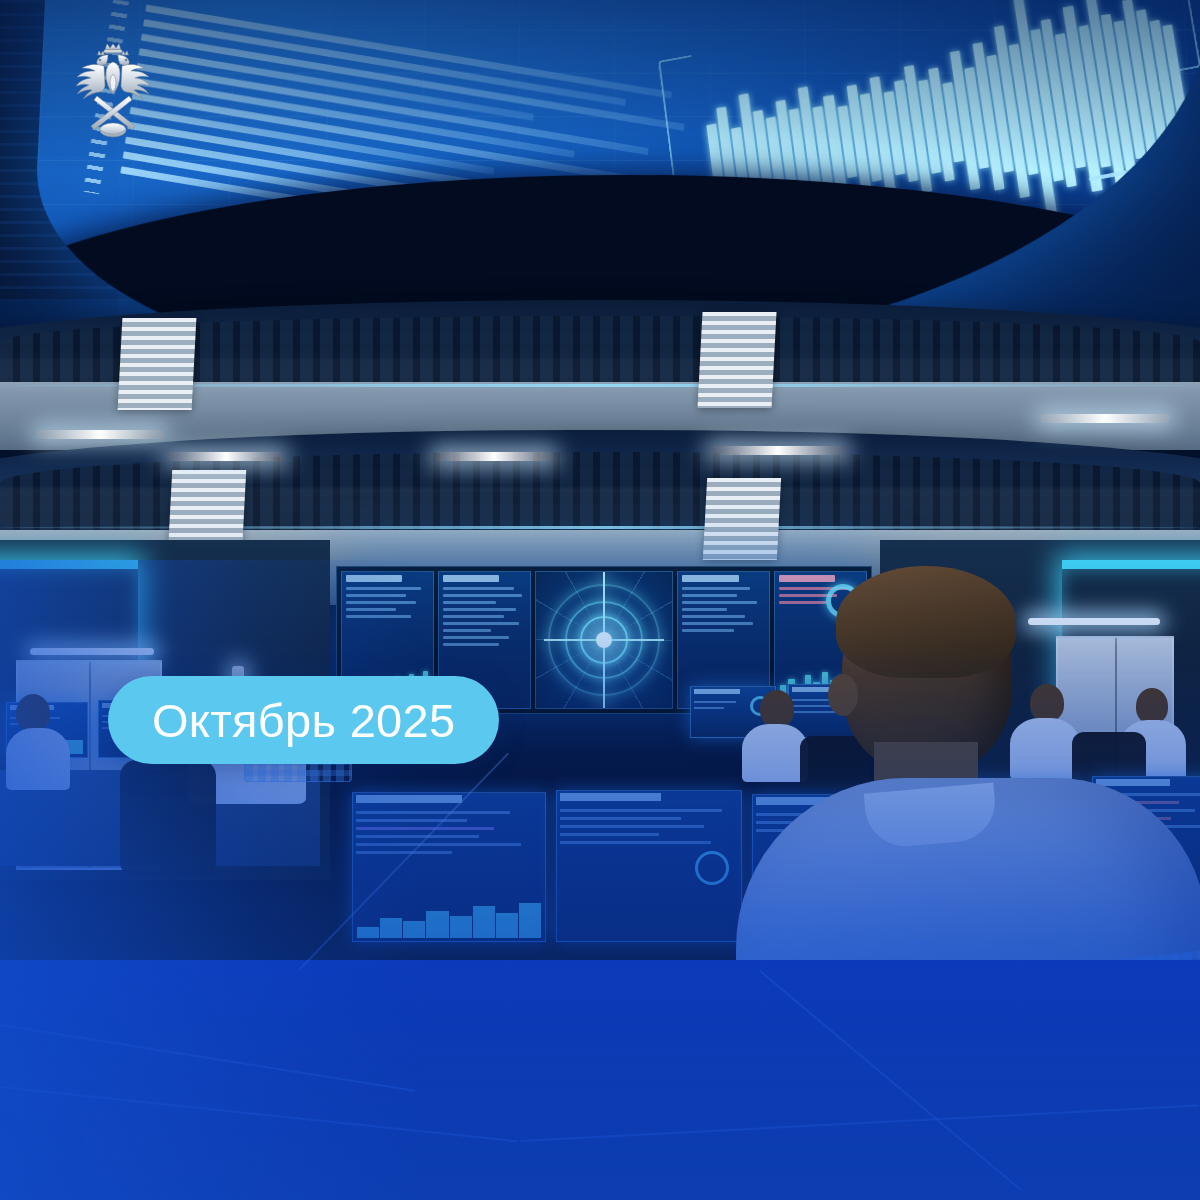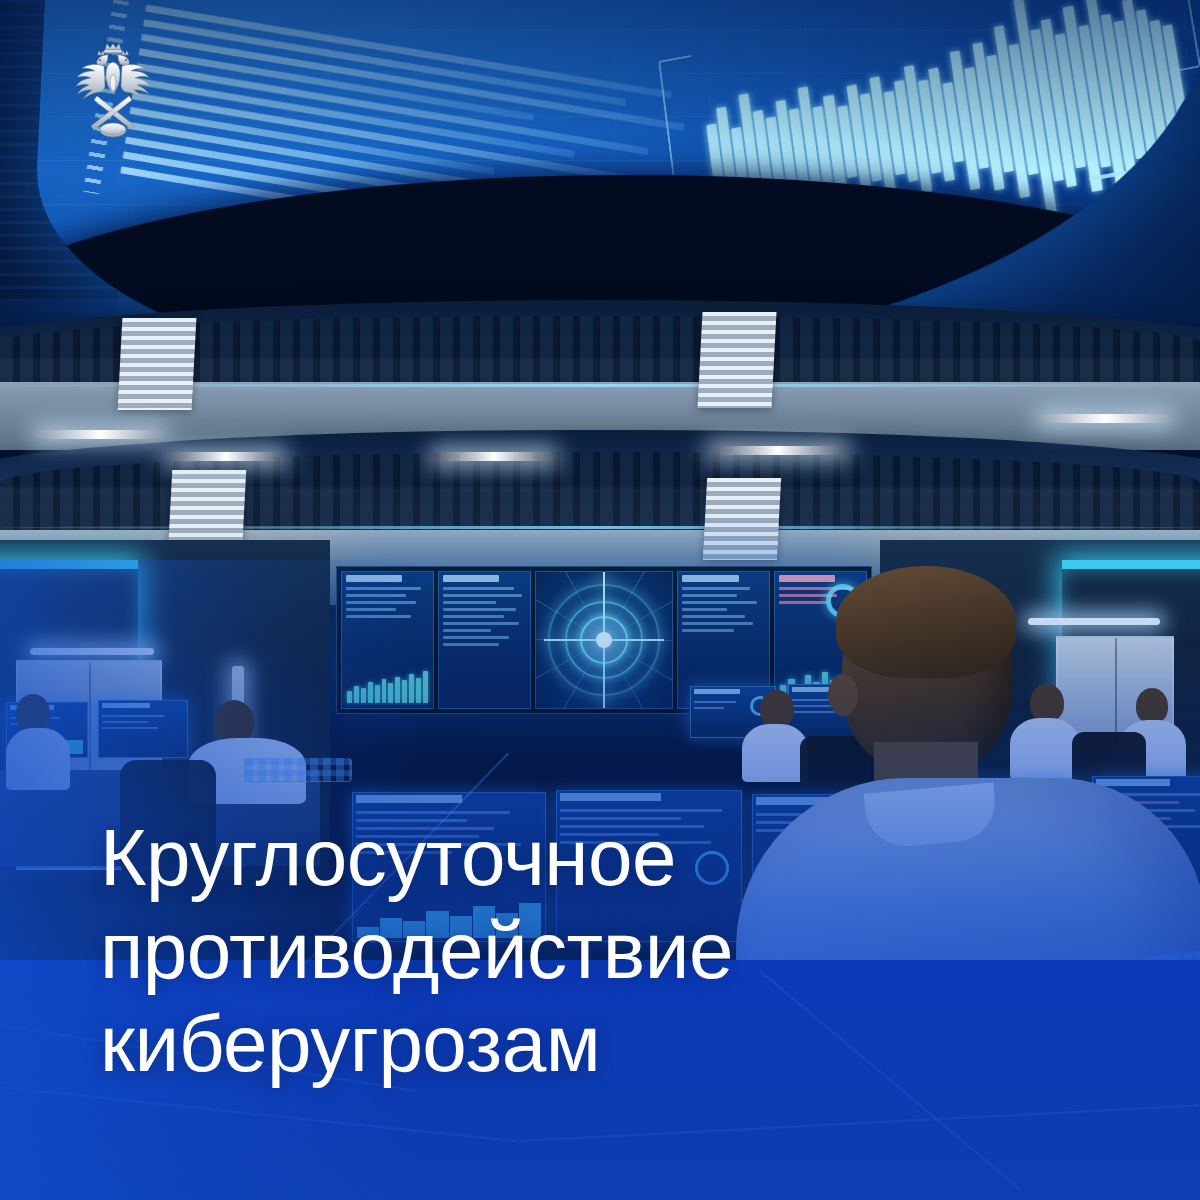--- a/index.html
+++ b/index.html
@@ -711,20 +711,18 @@
         <path d="M24 62 L62 92 l3-4 -38-30z"></path>
         <path d="M62 62 L24 92 l-3-4 38-30z"></path>
         <ellipse cx="43" cy="92" rx="13" ry="7"></ellipse>
         <path d="M30 92 q13 9 26 0" fill="none" stroke="#9aa6b4" stroke-width="1.4"></path>
 
         <path d="M43 36 q-3 3 -3 8 q0 6 3 10 q3-4 3-10 q0-5 -3-8z" fill="#eef2f6"></path>
       </g>
     </svg>
   </div>
 
-
-  <div class="headline">
-    <span class="hl">Круглосуточное</span>
-    <span class="hl">противодействие</span>
-    <span class="hl">киберугрозам</span>
+  <div class="badge">
+    <span>Октябрь 2025</span>
   </div>
 
+
 </div>
 
 </body></html>

